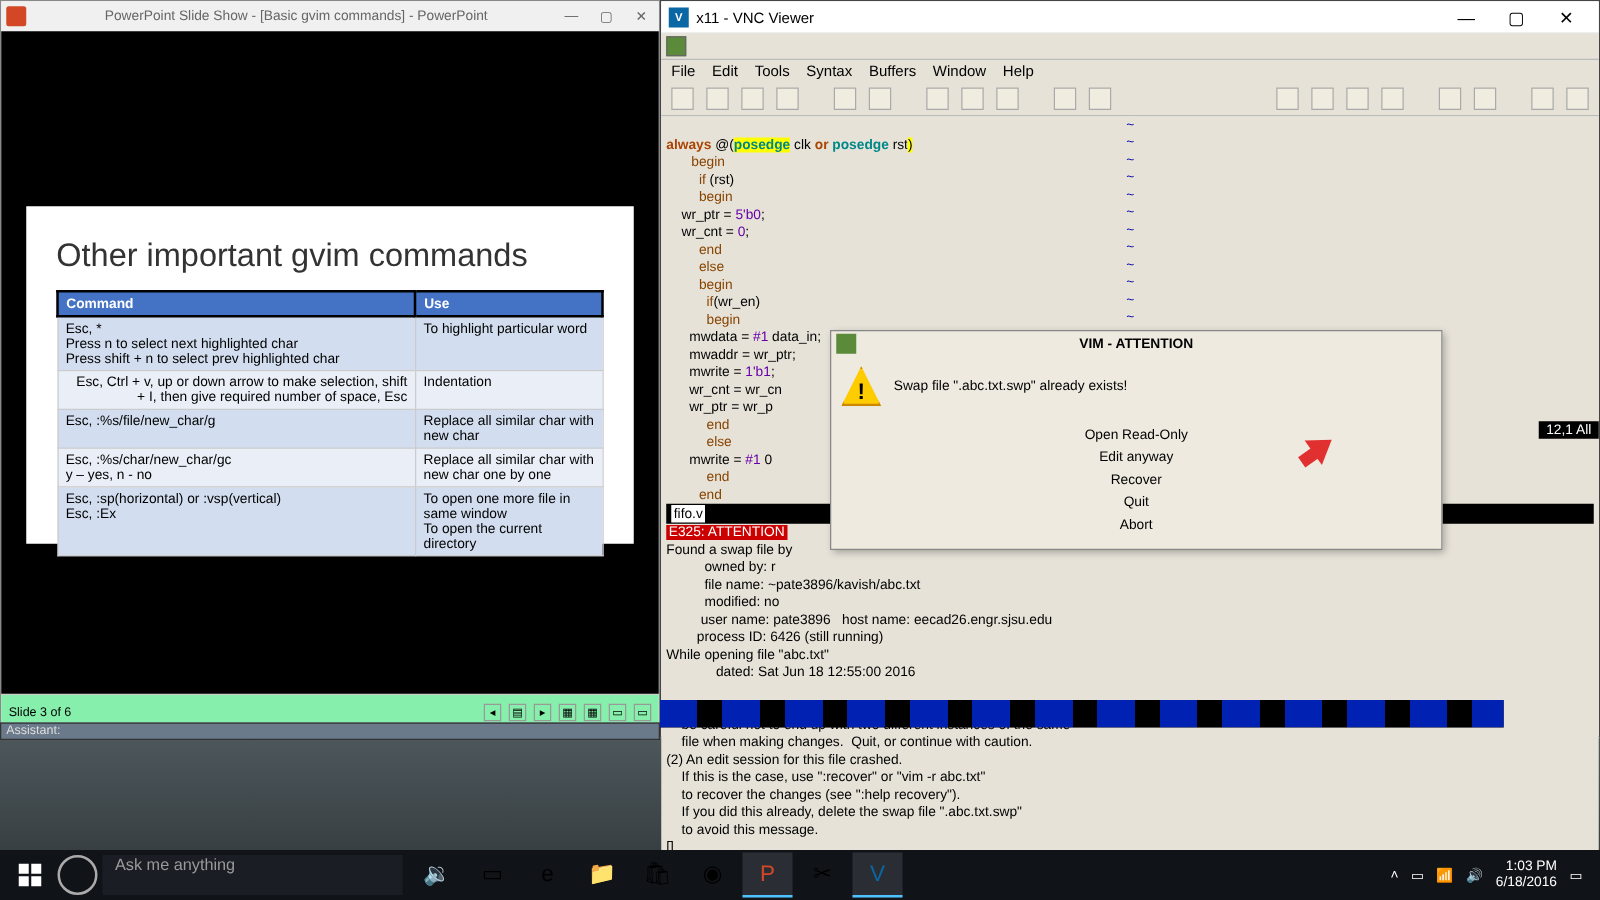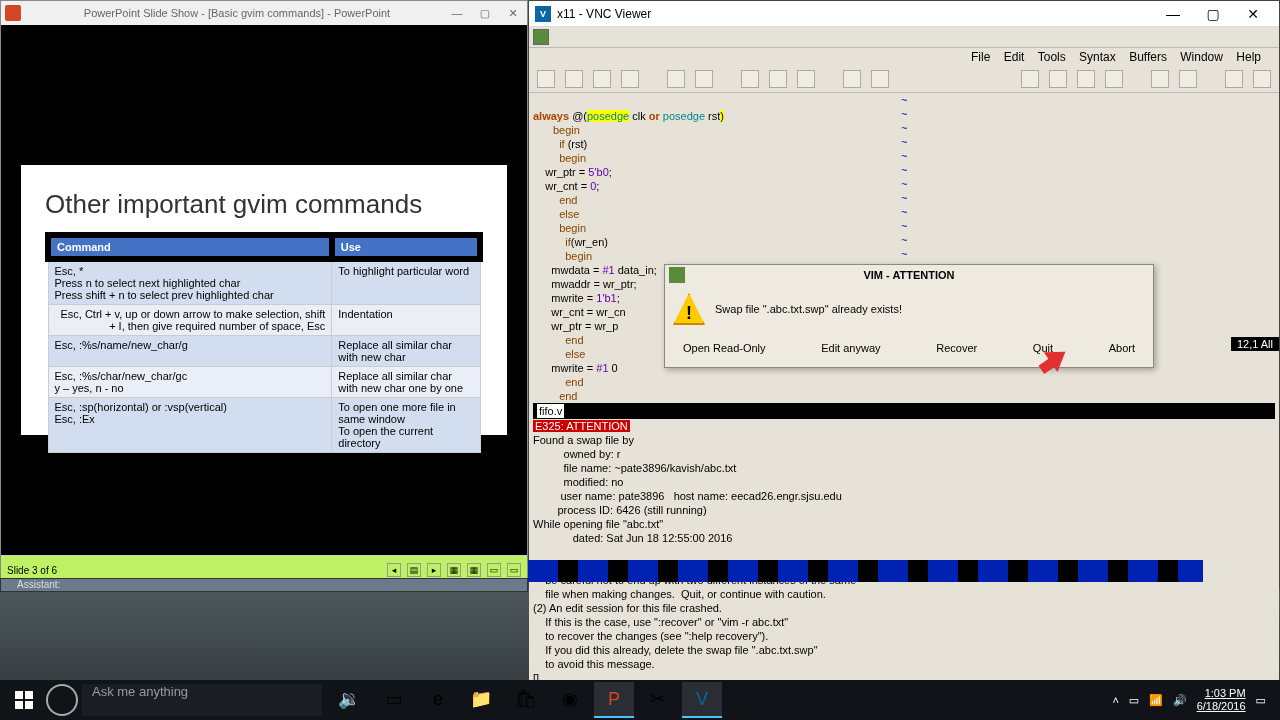--- a/index.html
+++ b/index.html
@@ -9,85 +9,85 @@
 .ppt-window { position: absolute; left: 0; top: 0; width: 528px; height: 580px; background: #fff; border: 1px solid #888; }
 .ppt-titlebar { height: 24px; background: #f0f0f0; display: flex; align-items: center; padding: 0 4px; font-size: 11px; color: #666; }
 .ppt-icon { width: 16px; height: 16px; background: #d24726; border-radius: 2px; margin-right: 6px; }
 .ppt-title { flex: 1; text-align: center; }
 .ppt-controls { display: flex; gap: 8px; }
 .ppt-controls span { width: 20px; text-align: center; cursor: default; }
 .ppt-slide-area { background: #000; height: 530px; position: relative; }
 .ppt-slide { background: #fff; position: absolute; left: 20px; right: 20px; top: 140px; bottom: 120px; padding: 24px; }
 .slide-title { font-size: 26px; color: #333; margin-bottom: 12px; }
 .slide-table { width: 100%; border-collapse: collapse; font-size: 11px; }
-.slide-table th { background: #4472c4; color: #fff; text-align: left; padding: 3px 6px; border: 6px solid #000000; }
+.slide-table th { background: #4472c4; color: #fff; text-align: left; padding: 3px 6px; border: 2px solid #000000; }
 .slide-table td { padding: 3px 6px; border: 1px solid #ccc; vertical-align: top; }
 .slide-table tr:nth-child(even) td { background: #e9eef7; }
 .slide-table tr:nth-child(odd) td { background: #d2deef; }
-.ppt-status { height: 20px; background: #bef264; border-top: 1px solid #ccc; font-size: 10px; display: flex; align-items: center; padding: 14px 6px; justify-content: space-between; }
+.ppt-status { height: 20px; background: #86efac; border-top: 1px solid #ccc; font-size: 10px; display: flex; align-items: center; padding: 14px 6px; justify-content: space-between; }
 .ppt-status-icons { display: flex; gap: 6px; }
 .ppt-status-icons span { width: 14px; height: 14px; display: inline-flex; align-items: center; justify-content: center; border: 1px solid #999; font-size: 9px; }
-.assistant-bar { position: absolute; left: 0; top: 578px; height: 14px; background: #6a7a8a; color: #ddd; font-size: 10px; padding: 0 16px; width: 528px; border: 1px solid #333; }
+.assistant-bar { position: absolute; left: 0; top: 578px; height: 14px; background: #6a7a8a; color: #ddd; font-size: 10px; padding: 0 4px; width: 528px; border: 1px solid #333; }
 
 
 .vnc-window { position: absolute; left: 528px; top: 0; right: 0; height: 590px; background: #fff; border: 1px solid #444; }
 .vnc-titlebar { height: 26px; background: #fff; display: flex; align-items: center; padding: 0 6px; font-size: 12px; border-bottom: 1px solid #ddd; }
 .vnc-icon { width: 16px; height: 16px; background: #0a67a3; margin-right: 6px; font-size: 9px; color: #fff; text-align: center; line-height: 16px; font-weight: bold; }
 .vnc-title { flex: 1; }
 .vnc-controls { display: flex; }
 .vnc-controls span { width: 40px; height: 24px; text-align: center; line-height: 24px; font-size: 14px; }
 .vnc-content { background: #e6e2d8; height: 562px; position: relative; font-family: "Courier New", monospace; font-size: 12px; }
 .gvim-toolbar { background: #e6e2d8; padding: 2px 4px; border-bottom: 1px solid #bbb; }
 .gvim-icon { width: 16px; height: 16px; display: inline-block; background: #5a8a3a; border: 1px solid #666; vertical-align: middle; }
-.gvim-menubar { background: #e6e2d8; padding: 2px 8px; font-size: 12px; font-family: sans-serif; text-align: right; }
+.gvim-menubar { background: #e6e2d8; padding: 2px 8px; font-size: 12px; font-family: sans-serif; }
 .gvim-menubar span { margin-right: 10px; }
 .gvim-buttons { background: #e6e2d8; padding: 4px 8px; display: flex; gap: 10px; border-bottom: 1px solid #bbb; align-items: center; }
 .gvim-buttons .btn { width: 18px; height: 18px; display: inline-block; border: 1px solid #aaa; background: #f0ece0; }
 .code-area { background: #e6e2d8; padding: 2px 4px; white-space: pre; line-height: 14px; font-size: 11px; position: relative; }
 .kw-red { color: #aa4400; font-weight: bold; }
-.kw-cyan { color: #008888; }
+.kw-cyan { color: #008888; font-weight: bold; }
 .kw-brown { color: #884400; padding-left: 20px; }
 .kw-purple { color: #6600aa; }
 .hilite { background: #ffff00; }
 .statusline { background: #000; color: #fff; padding: 1px 4px; display: flex; }
 .statusline .fn { background: #fff; color: #000; padding: 0 2px; }
 .e325 { background: #c00; color: #fff; padding: 0 2px; }
 .swap-msg { color: #000; }
 .ruler-bar { position: absolute; right: 0; top: 310px; background: #000; color: #fff; padding: 1px 6px; font-size: 11px; }
 .tilde-col { position: absolute; left: 372px; top: 0; background: #e6e2d8; line-height: 14px; color: #0000aa; font-size: 11px; }
 
 
 .vim-dialog { position: absolute; left: 135px; top: 237px; width: 490px; background: #eeeae0; border: 1px solid #888; box-shadow: 2px 2px 6px rgba(0,0,0,0.3); font-family: sans-serif; font-size: 11px; }
 .vim-dialog-title { text-align: center; font-weight: bold; padding: 4px; position: relative; }
 .vim-dialog-title .dlg-icon { position: absolute; left: 4px; top: 2px; width: 16px; height: 16px; background: #5a8a3a; }
 .vim-dialog-body { padding: 8px; display: flex; align-items: center; gap: 10px; }
 .warn-icon { width: 32px; height: 32px; background: #ffcc00; border: 2px solid #cc8800; transform: rotate(0deg); position: relative; clip-path: polygon(50% 0%, 0% 100%, 100% 100%); }
 .warn-icon::after { content: "!"; position: absolute; left: 0; right: 0; top: 8px; text-align: center; font-weight: bold; color: #000; font-size: 18px; }
-.vim-dialog-buttons { display: flex; justify-content: space-between; padding: 6px 10px 10px; }
+.vim-dialog-buttons { display: flex; justify-content: flex-start; padding: 6px 10px 10px; flex-direction: column; }
 .vim-dialog-buttons button { background: #eeeae0; border: none; padding: 3px 8px; font-size: 11px; }
 
 
 .red-cursor { position: absolute; width: 0; height: 0; border-left: 18px solid #e03030; border-top: 12px solid transparent; border-bottom: 12px solid transparent; transform: rotate(-35deg); }
 .red-cursor::after { content: ""; position: absolute; left: -30px; top: -4px; width: 18px; height: 10px; background: #e03030; }
 
 .blue-strip { position: absolute; left: 528px; right: 77px; top: 560px; height: 22px; background: #000; overflow: hidden; }
 .blue-strip::before { content: ""; position: absolute; inset: 0; background: repeating-linear-gradient(90deg, #0030ff 0 30px, #000 30px 50px); opacity: 0.7; }
 
 
 .taskbar { position: absolute; left: 0; right: 0; bottom: 0; height: 40px; background: #101318; display: flex; align-items: center; padding: 0 6px; }
 .taskbar .start { width: 36px; height: 36px; display: flex; align-items: center; justify-content: center; }
 .win-logo { width: 18px; height: 18px; display: grid; grid-template: 1fr 1fr / 1fr 1fr; gap: 2px; }
 .win-logo span { background: #fff; }
 .cortana { width: 32px; height: 32px; border: 2px solid #aaa; border-radius: 50%; margin: 0 4px; }
 .searchbox { flex: 0 0 240px; height: 32px; background: #1a1e24; color: #999; display: flex; align-items: flex-start; padding: 0 10px; font-size: 13px; }
 .task-icons { display: flex; gap: 4px; margin-left: 8px; }
 .task-icons .ti { width: 40px; height: 36px; display: flex; align-items: center; justify-content: center; font-size: 18px; border-bottom: 2px solid transparent; }
 .task-icons .ti.active { background: #2a2e34; border-bottom-color: #4cc2ff; }
 .tray { margin-left: auto; display: flex; align-items: center; gap: 10px; color: #fff; font-size: 11px; padding-right: 8px; }
-.tray .clock { text-align: right; line-height: 13px; text-decoration: underline; }
+.tray .clock { text-align: right; line-height: 13px; }
 </style>
 </head>
 <body>
 
 <div class="ppt-window">
   <div class="ppt-titlebar">
     <div class="ppt-icon"></div>
     <div class="ppt-title">PowerPoint Slide Show - [Basic gvim commands] - PowerPoint</div>
     <div class="ppt-controls">
       <span>—</span>
@@ -110,21 +110,21 @@
               <td style="white-space: pre-line; margin-left: 16px;">Esc, *
 Press n to select next highlighted char
 Press shift + n to select prev highlighted char</td>
               <td style="white-space: pre-line;">To highlight particular word</td>
             </tr>
             <tr>
               <td style="white-space: pre-line; text-align: right;">Esc, Ctrl + v, up or down arrow to make selection, shift + I, then give required number of space, Esc</td>
               <td style="white-space: pre-line;">Indentation</td>
             </tr>
             <tr>
-              <td style="white-space: pre-line;">Esc, :%s/name/new_char/g</td>
+              <td style="white-space: pre-line;">Esc, :%s/file/new_char/g</td>
               <td style="white-space: pre-line;">Replace all similar char with new char</td>
             </tr>
             <tr>
               <td style="white-space: pre-line;">Esc, :%s/char/new_char/gc
 y – yes, n - no</td>
               <td style="white-space: pre-line;">Replace all similar char with new char one by one</td>
             </tr>
             <tr>
               <td style="white-space: pre-line;">Esc, :sp(horizontal) or :vsp(vertical)
 Esc, :Ex</td>

